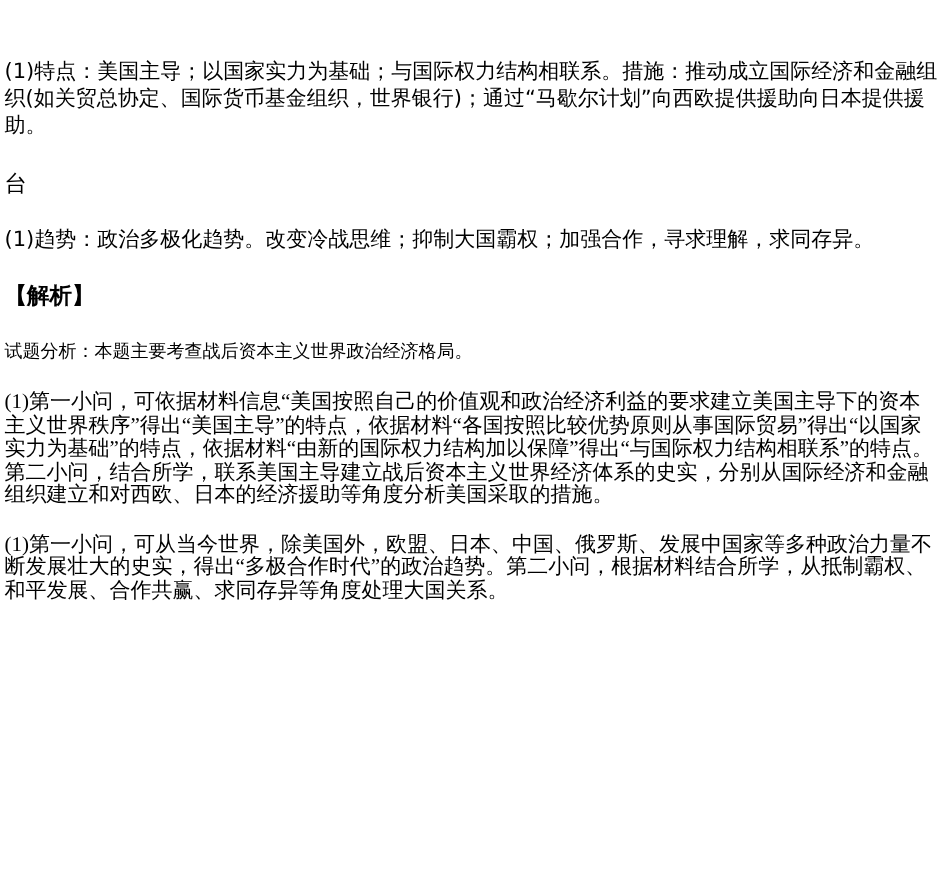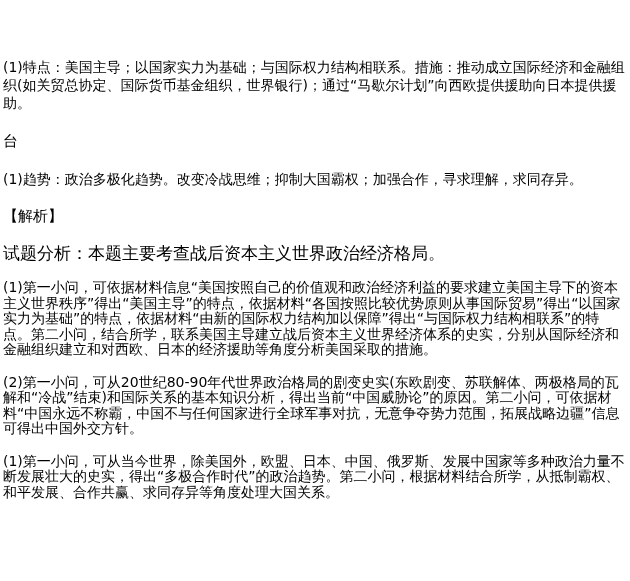--- a/index.html
+++ b/index.html
@@ -8,72 +8,72 @@
     background: #ffffff;
   }
   body {
     width: 630px;
     height: 581px;
     overflow: hidden;
     font-family: "DejaVu Sans", "Liberation Sans", sans-serif;
     color: #000000;
   }
   .doc {
-    padding: 58px 5px 0 3px;
+    padding: 39px 5px 0 3px;
     box-sizing: border-box;
     width: 630px;
   }
   .answer-para {
     margin: 0 0 20px 0;
     font-size: 14px;
     line-height: 18px;
     word-break: break-all;
     text-align: left;
     letter-spacing: 0px;
   }
   .stray {
     margin: 0 0 20px 0;
     font-size: 15px;
     line-height: 18px;
   }
   .analysis-heading {
     margin: 2px 0 20px 0;
     font-size: 15px;
     line-height: 17px;
-    font-weight: normal;
+    font-weight: bold;
   }
   .analysis-intro {
     margin: 0 0 19px 0;
-    font-size: 17px;
+    font-size: 12px;
     line-height: 16px;
     word-break: break-all;
   }
   .analysis-para {
     margin: 0 0 17px 0;
     font-size: 14px;
     line-height: 15.5px;
     word-break: break-all;
     text-align: left;
+    font-family: Liberation Serif, serif;
   }
 </style>
 </head>
 <body>
 
 <div class="doc">
 
   <p class="answer-para">(1)特点：美国主导；以国家实力为基础；与国际权力结构相联系。措施：推动成立国际经济和金融组织(如关贸总协定、国际货币基金组织，世界银行)；通过“马歇尔计划”向西欧提供援助向日本提供援助。</p>
 
 
   <p class="stray">台</p>
 
   <p class="answer-para">(1)趋势：政治多极化趋势。改变冷战思维；抑制大国霸权；加强合作，寻求理解，求同存异。</p>
 
   <p class="analysis-heading">【解析】</p>
 
   <p class="analysis-intro">试题分析：本题主要考查战后资本主义世界政治经济格局。</p>
 
   <p class="analysis-para">(1)第一小问，可依据材料信息“美国按照自己的价值观和政治经济利益的要求建立美国主导下的资本主义世界秩序”得出“美国主导”的特点，依据材料“各国按照比较优势原则从事国际贸易”得出“以国家实力为基础”的特点，依据材料“由新的国际权力结构加以保障”得出“与国际权力结构相联系”的特点。第二小问，结合所学，联系美国主导建立战后资本主义世界经济体系的史实，分别从国际经济和金融组织建立和对西欧、日本的经济援助等角度分析美国采取的措施。</p>
 
-  <p class="analysis-para">(2)第一小问，可从20世纪80-90年代世界政治格局的剧变史实(东欧剧变、苏联解体、两极格局的瓦解和“冷战”结束)和国际关系的基本知识分析，得出当前“中国威胁论”的原因。第二小问，可依据材料“中国永远不称霸，中国不与任何国家进行全球军事对抗，无意争夺势力范围，拓展战略边疆”信息可得出中国外交方针。</p>
 
   <p class="analysis-para">(1)第一小问，可从当今世界，除美国外，欧盟、日本、中国、俄罗斯、发展中国家等多种政治力量不断发展壮大的史实，得出“多极合作时代”的政治趋势。第二小问，根据材料结合所学，从抵制霸权、和平发展、合作共赢、求同存异等角度处理大国关系。</p>
 
 </div>
 
 </body></html>

